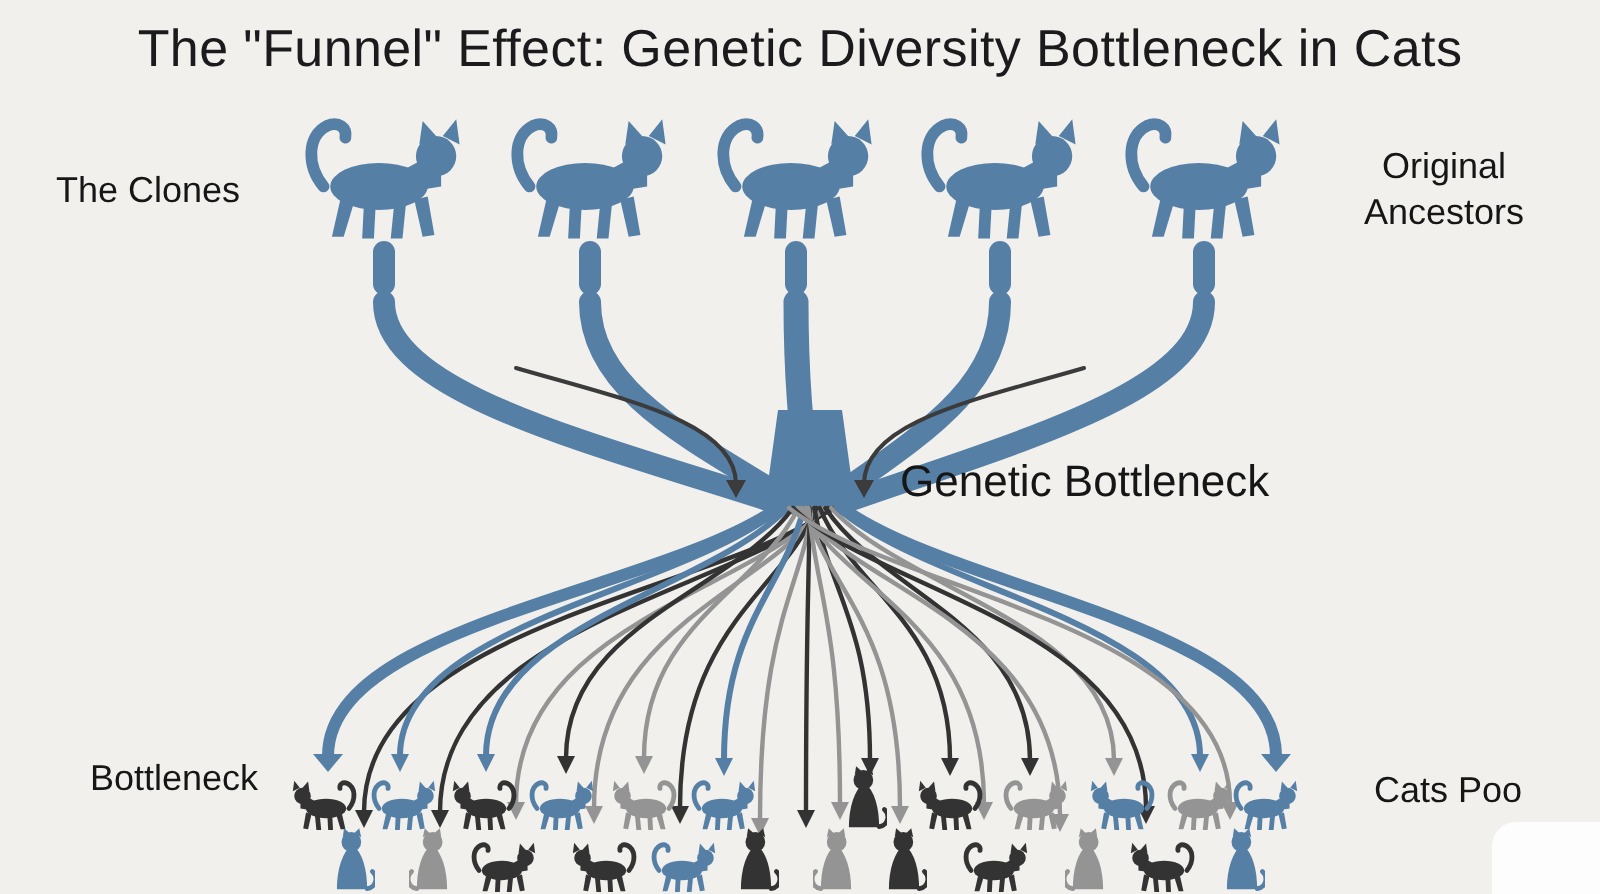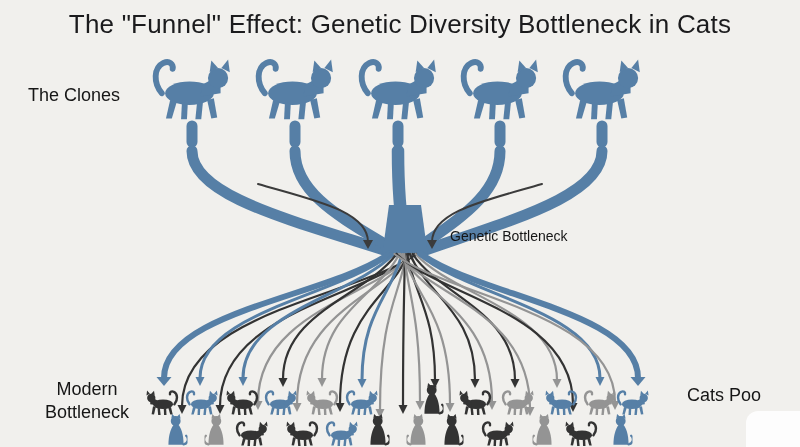--- a/index.html
+++ b/index.html
@@ -13,21 +13,21 @@
   }
   .title{
     position:absolute;left:0;top:9px;width:800px;
     text-align:center;font-size:26px;font-weight:500;
     letter-spacing:0.2px;color:#1b1b1d;
   }
   .label{position:absolute;font-size:18px;color:#161616;line-height:1.3;}
   .label.two-line{text-align:center;}
   .lbl-clones{left:28px;top:84px;width:120px;text-align:left;}
   .lbl-ancestors{left:660px;top:72px;width:124px;}
-  .lbl-bottleneck{left:450px;top:227px;font-size:14px;text-align:right;}
+  .lbl-bottleneck{left:450px;top:227px;font-size:22px;text-align:right;}
   .lbl-modern{left:12px;top:378px;width:150px;}
   .lbl-limited{left:656px;top:384px;width:136px;}
   svg.diagram{position:absolute;left:0;top:0;}
   .corner-patch{
     position:absolute;right:0;bottom:0;width:54px;height:36px;
     background:#ffffff;border-radius:12px 0 0 0;opacity:.85;
   }
 </style>
 </head>
 <body>
@@ -159,25 +159,28 @@
         <use href="#cat-sit" width="23" height="33" style="color:#949494" transform="translate(555.5,414) scale(-1,1)"></use>
         <use href="#cat-walk" width="38" height="27" style="color:#333333" transform="translate(600,420) scale(-1,1)"></use>
         <use href="#cat-sit" width="23" height="33" style="color:#567fa6" transform="translate(609.5,414)"></use>
       </g>
   </svg>
 
   <div class="title">The "Funnel" Effect: Genetic Diversity Bottleneck in Cats</div>
 
   <div class="label lbl-clones">The Clones</div>
 
+  <div class="label two-line lbl-ancestors">
+    <div>Original</div>
+    <div>Ancestors</div>
+  </div>
 
   <div class="label lbl-bottleneck">Genetic Bottleneck</div>
 
   <div class="label two-line lbl-modern">
-    <div>Modern</div>
     <div>Bottleneck</div>
   </div>
 
   <div class="label two-line lbl-limited">
     <div>Cats Poo</div>
   </div>
 
   <div class="corner-patch"></div>
 </div>
 

